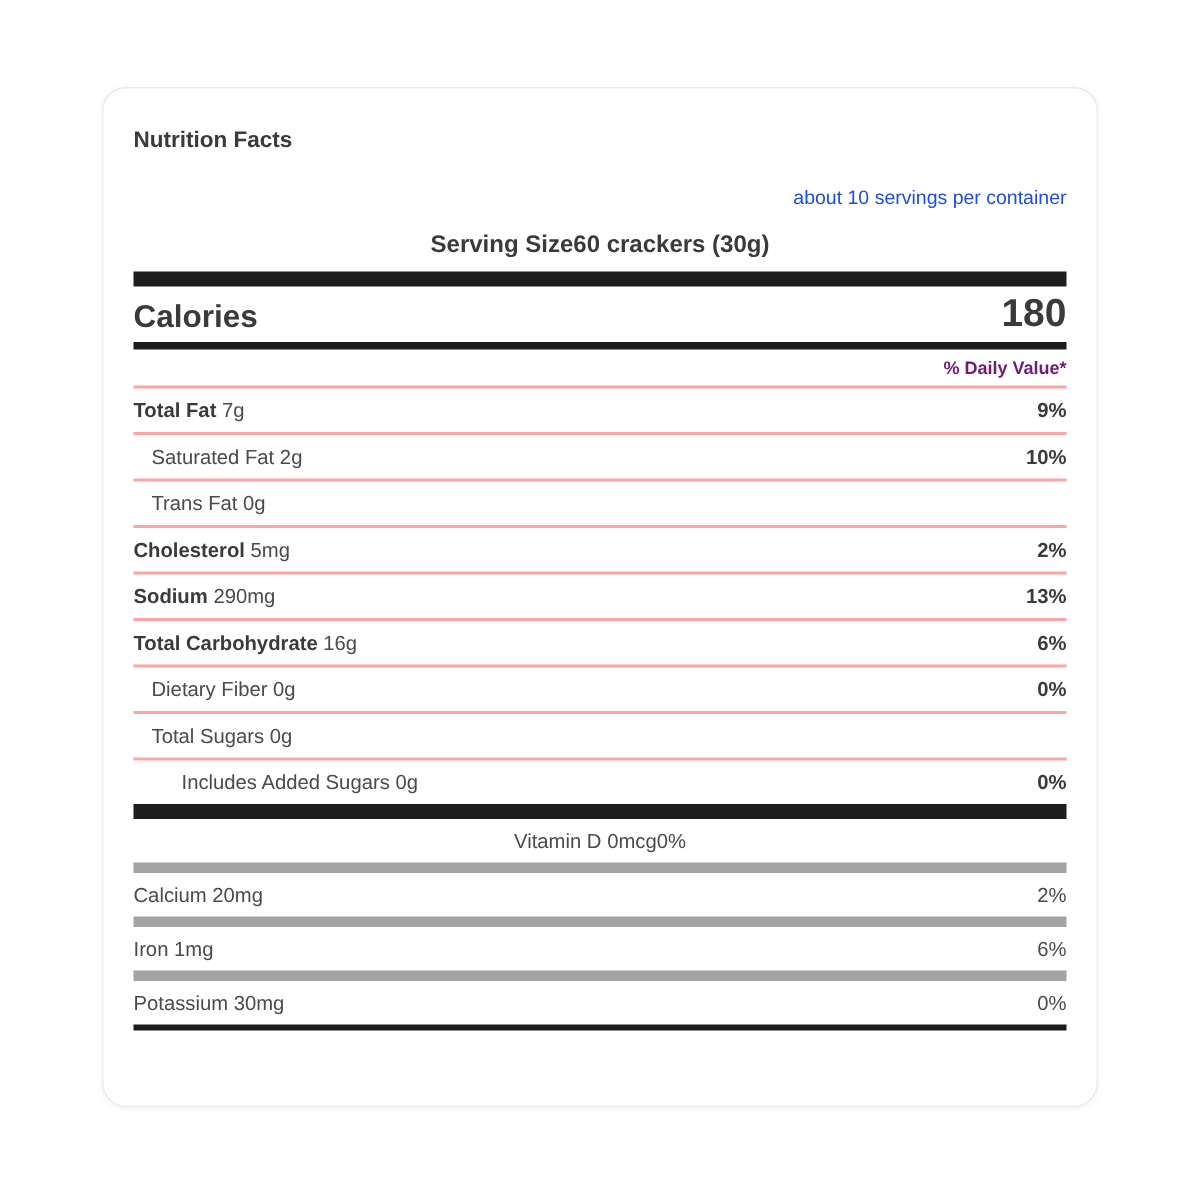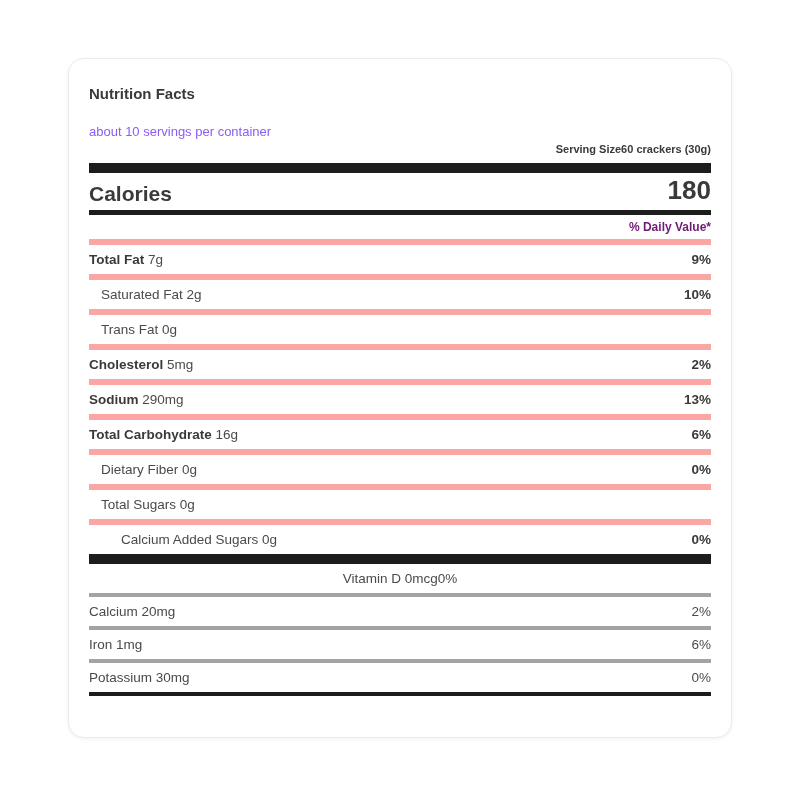--- a/index.html
+++ b/index.html
@@ -28,28 +28,29 @@
     padding: 26px 20px 22px 20px;
   }
   .nf-title {
     font-size: 15px;
     font-weight: bold;
     color: #3a3a3a;
     margin-bottom: 22px;
   }
   .servings {
     font-size: 13px;
-    color: #8b5cf6;
-    margin-bottom: 0;
+    color: #1d4ed8;
+    margin-bottom: 12px;
+    text-align: right;
   }
   .serving-row {
     display: flex;
-    justify-content: flex-end;
+    justify-content: center;
     align-items: baseline;
-    font-size: 11px;
+    font-size: 16px;
     font-weight: bold;
     color: #3a3a3a;
     padding: 4px 0 8px 0;
   }
   .bar-thick { height: 10px; background: #1d1d1d; }
   .bar-med   { height: 5px;  background: #1d1d1d; }
   .bar-thin4 { height: 4px;  background: #1d1d1d; }
   .aps {
     font-size: 12px;
     font-weight: bold;
@@ -71,35 +72,35 @@
     color: #701a75;
     padding: 5px 0 5px 0;
   }
   .row {
     display: flex;
     justify-content: space-between;
     align-items: baseline;
     font-size: 13.5px;
     color: #4a4a4a;
     padding: 7px 0;
-    border-top: 6px solid #fca5a5;
+    border-top: 2px solid #fca5a5;
   }
   .row .nm { }
   .row .b { font-weight: bold; color: #3a3a3a; }
   .row .dvb { font-weight: bold; color: #3a3a3a; }
   .i1 { padding-left: 12px; }
   .i2 { padding-left: 32px; }
   .vrow {
     display: flex;
     justify-content: space-between;
     align-items: baseline;
     font-size: 13.5px;
     color: #4a4a4a;
     padding: 7px 0;
-    border-top: 4px solid #a3a3a3;
+    border-top: 7px solid #a3a3a3;
   }
   .vrow:first-of-type { border-top: none; }
   .vitamins .vrow.no-top { border-top: none; justify-content: center; }
   .footnote {
     font-size: 11px;
     color: #4a4a4a;
     line-height: 1.45;
     padding-top: 8px;
     max-width: 620px;
   }
@@ -167,21 +168,21 @@
         <div class="nm i1"><span>Dietary Fiber</span> <span>0g</span></div>
         <div class="dvb">0%</div>
       </div>
 
       <div class="row">
         <div class="nm i1"><span>Total Sugars</span> <span>0g</span></div>
         <div class="dvb"></div>
       </div>
 
       <div class="row">
-        <div class="nm i2"><span>Calcium Added Sugars</span> <span>0g</span></div>
+        <div class="nm i2"><span>Includes Added Sugars</span> <span>0g</span></div>
         <div class="dvb">0%</div>
       </div>
 
 
     </div>
 
     <div class="bar-thick"></div>
 
     <div class="vitamins">
 

